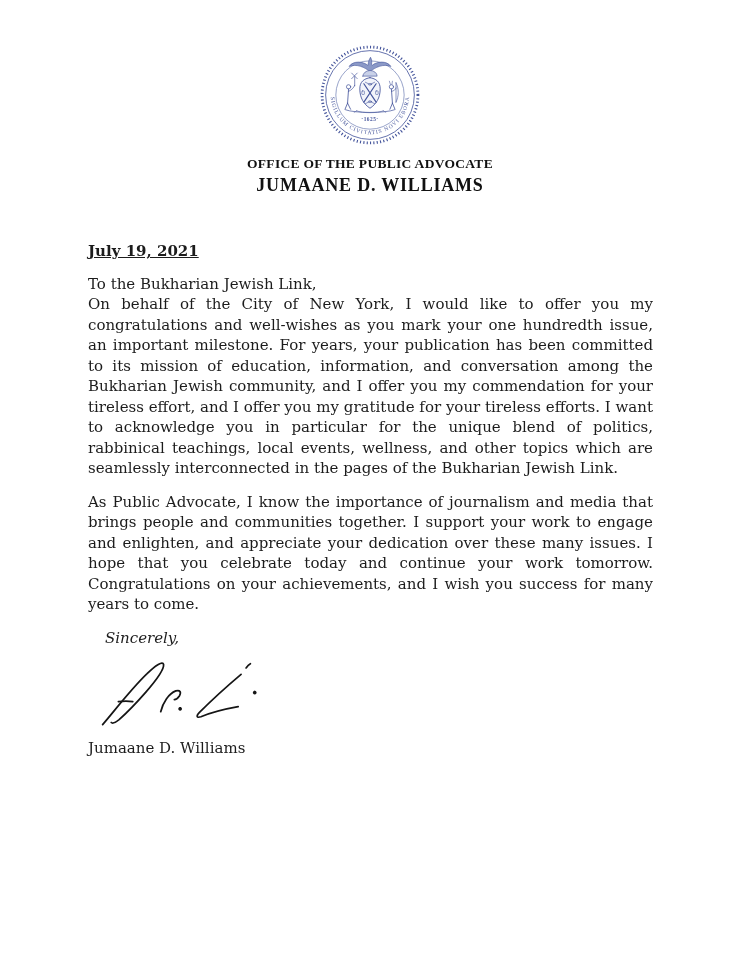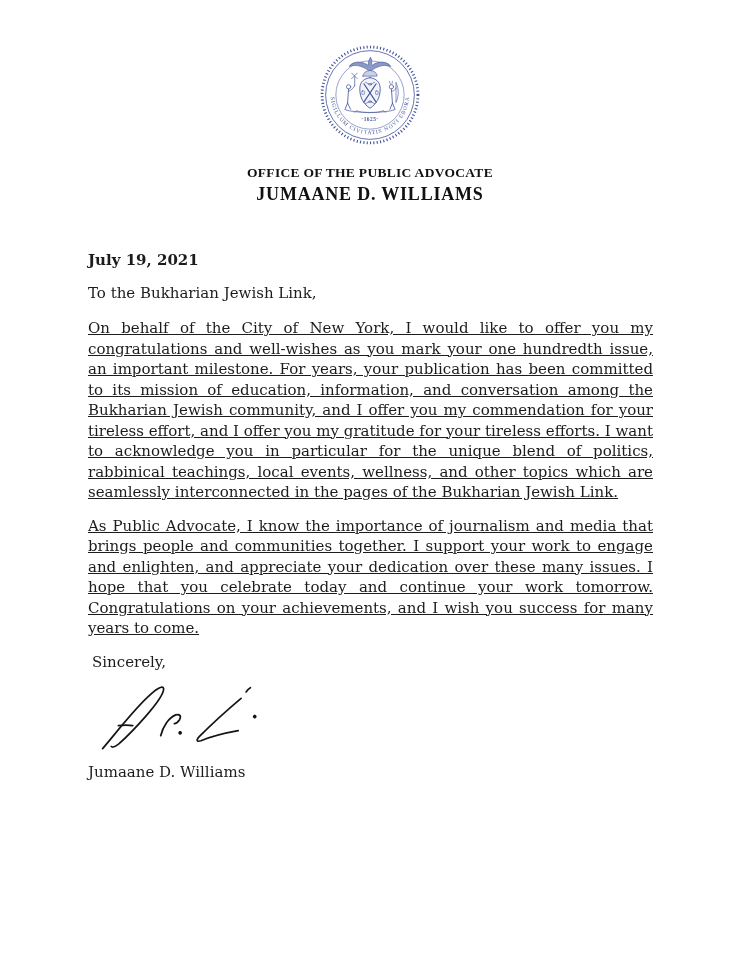--- a/index.html
+++ b/index.html
@@ -2,30 +2,30 @@
 <html><head>
 <meta charset="utf-8">
 <style>
   html,body{margin:0;padding:0;background:#ffffff;}
   .page{
     width:740px;height:958px;background:#ffffff;overflow:hidden;
     color:#1c1c1c;font-family:"DejaVu Serif", serif;position:relative;
   }
   .seal-wrap{display:flex;justify-content:center;padding-top:44px;}
   .org-header{
-    text-align:center;margin-top:18px;
+    text-align:center;margin-top:9px;
     font-family:"Liberation Serif", serif;font-weight:bold;color:#111;
   }
   .org-line{font-size:13.5px;line-height:17px;letter-spacing:0.3px;}
   .org-name{font-size:18px;line-height:22px;letter-spacing:0.8px;margin-top:2px;}
   .letter{margin:45px 87px 0 88px;font-size:15px;line-height:20.5px;}
-  .date{font-weight:bold;margin:0 0 12px 0;}
-  .salutation{margin:0 0 15px 0;}
-  .para{text-align:justify;margin:0 0 13px 0;text-decoration:underline;}
-  .closing{margin:0 0 6px 4px;}
+  .date{font-weight:bold;margin:0 0 12px 0;text-decoration:underline;}
+  .salutation{margin:0 0 0 0;}
+  .para{text-align:justify;margin:0 0 13px 0;}
+  .closing{margin:0 0 6px 17px;font-style:italic;}
   .signature{margin:4px 0 2px 6px;}
   .sig-name,.sig-title{line-height:20px;}
 </style>
 </head>
 <body>
 
 <div class="page">
 
   <div class="seal-wrap">
     <svg width="102" height="102" viewBox="0 0 200 200">

